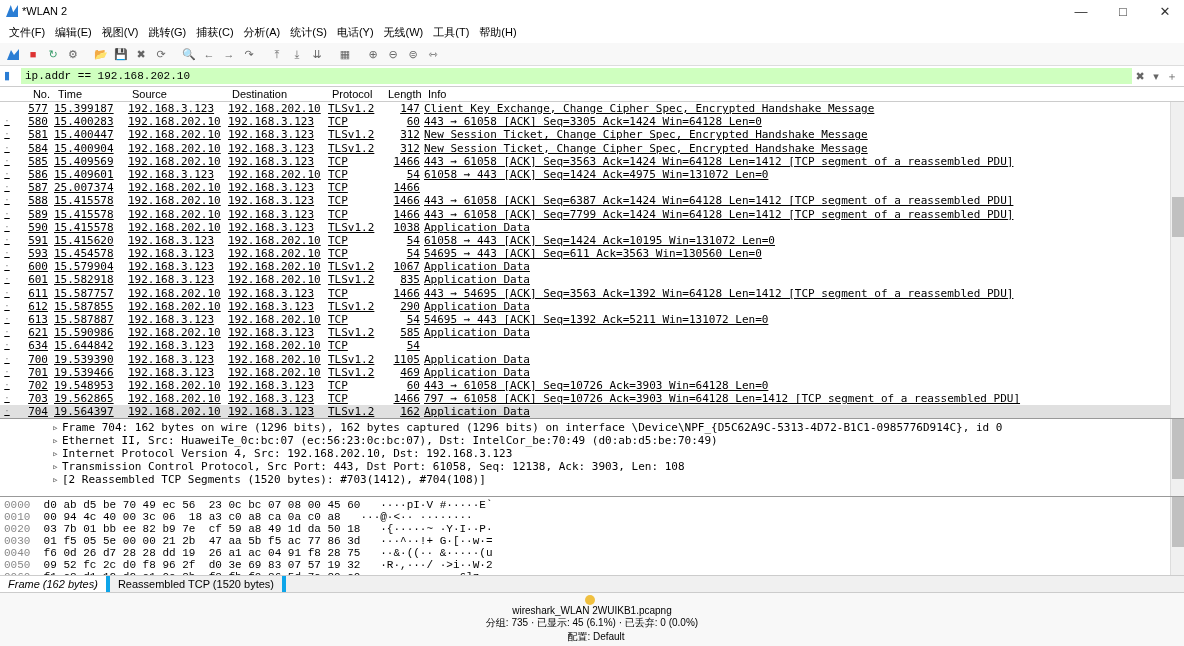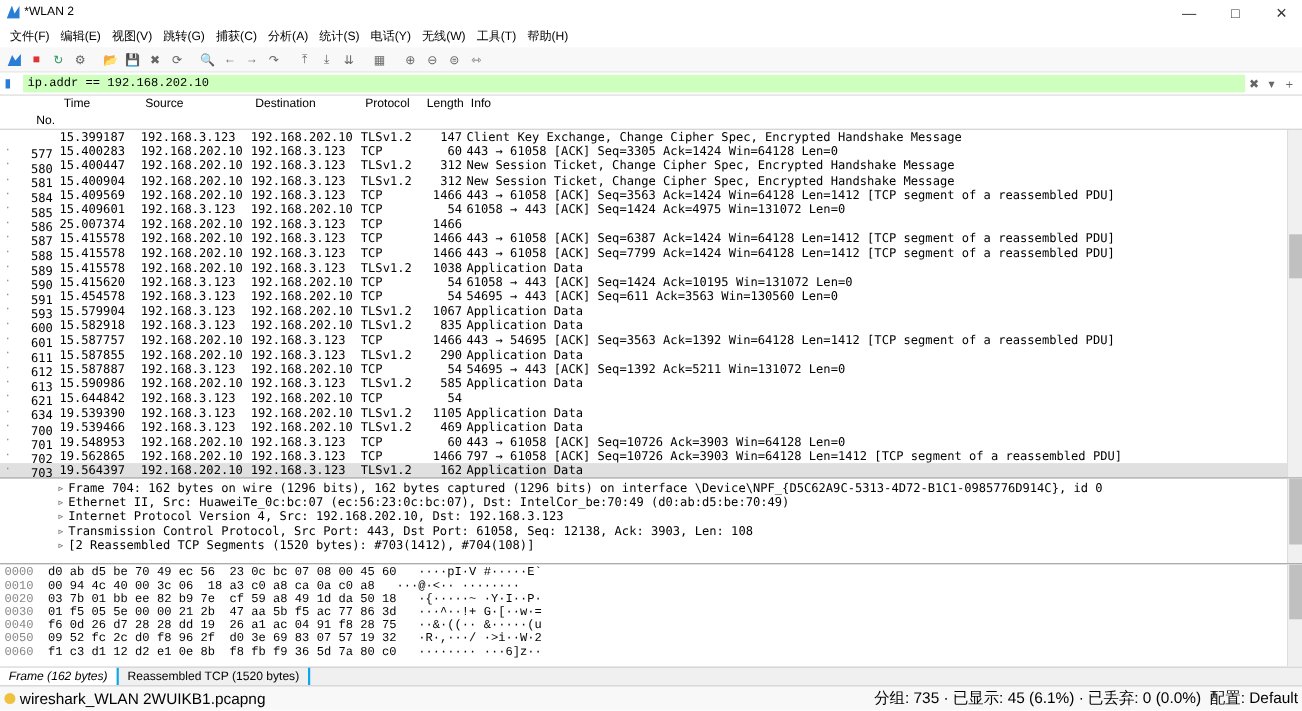--- a/index.html
+++ b/index.html
@@ -16,42 +16,42 @@
 .tbtn.sep { width:6px; color:transparent; }
 .tbtn svg { width:14px; height:14px; }
 .filterbar { display:flex; align-items:center; padding:2px 4px; background:#fff; border-bottom:1px solid #ccc; }
 .filterbar .book { width:14px; height:14px; margin-right:3px; color:#2a7dd4; }
 .filterbar input { flex:1; border:none; outline:none; background:#cfffbf; padding:2px 4px; font-family:Liberation Mono, monospace; font-size:11px; }
 .filterbar .fbtn { width:16px; text-align:center; color:#666; font-size:11px; }
 .packet-head { display:flex; background:#fff; border-bottom:1px solid #ccc; font-size:11px; padding:1px 0; }
 .packet-head div { padding:0 4px; }
 .packet-list { flex:0 0 auto; height:316px; overflow:hidden; font-family:Consolas,monospace; font-size:11px; position:relative; }
 .packet-list::-webkit-scrollbar { width:14px; }
-.row { display:flex; white-space:nowrap; padding:0 0; line-height:13.2px; height:13.2px; }
+.row { display:flex; white-space:nowrap; padding:0 0; line-height:13.2px; height:13.2px;text-decoration:underline; }
 .row.sel { background:#e0e0e0; }
 .c-tree { width:14px; text-align:center; color:#888; font-size:9px; }
-.c-no { width:40px; text-align:right; padding-right:6px;margin-top:16px; }
+.c-no { width:40px; text-align:right; padding-right:6px; }
 .c-time { width:74px; }
 .c-src { width:100px; }
 .c-dst { width:100px; }
 .c-proto { width:56px; }
 .c-len { width:40px; text-align:right; padding-right:4px; }
 .c-info { flex:1; }
 .scrollbar { position:absolute; right:0; top:0; width:14px; height:100%; background:#f0f0f0; border-left:1px solid #ddd; }
 .scrollbar .thumb { position:absolute; left:1px; width:12px; background:#c0c0c0; }
 .details { height:78px; border-top:1px solid #999; padding:2px 4px; font-family:Consolas,monospace; font-size:11px; line-height:13px; overflow:hidden; position:relative; }
 .details .line { white-space:nowrap;margin-left:48px; }
 .details .tri { display:inline-block; width:10px; color:#666; }
 .bytes { flex:1; border-top:1px solid #999; padding:2px 4px; font-family:Liberation Mono, monospace; font-size:11px; line-height:12px; overflow:hidden; position:relative; }
 .bytes .bl { white-space:pre; }
 .bytes .off { color:#888; }
 .tabsb { display:flex; border-top:1px solid #ccc; font-size:11px; background:#f0f0f0; }
-.tabsb span { padding:2px 8px; border-right:2px solid #0ea5e9; }
+.tabsb span { padding:2px 8px; border-right:4px solid #0ea5e9; }
 .tabsb span.act { background:#fff; font-style:italic; }
-.status { display:flex; align-items:center; border-top:1px solid #ccc; font-size:14px; padding:2px 4px; background:#f8f8f8; }
+.status { display:flex; align-items:center; border-top:1px solid #ccc; font-size:10px; padding:2px 4px; background:#f8f8f8;flex-direction:column; }
 .status .dot { width:10px; height:10px; border-radius:50%; background:#f0c040; margin-right:4px; }
 .status .fname { flex:1; }
 .status .cfg { margin-left:8px; }
 </style>
 </head>
 <body>
 
 <div class="titlebar">
   <span class="fin"></span>
   <span class="title">*WLAN 2</span>

